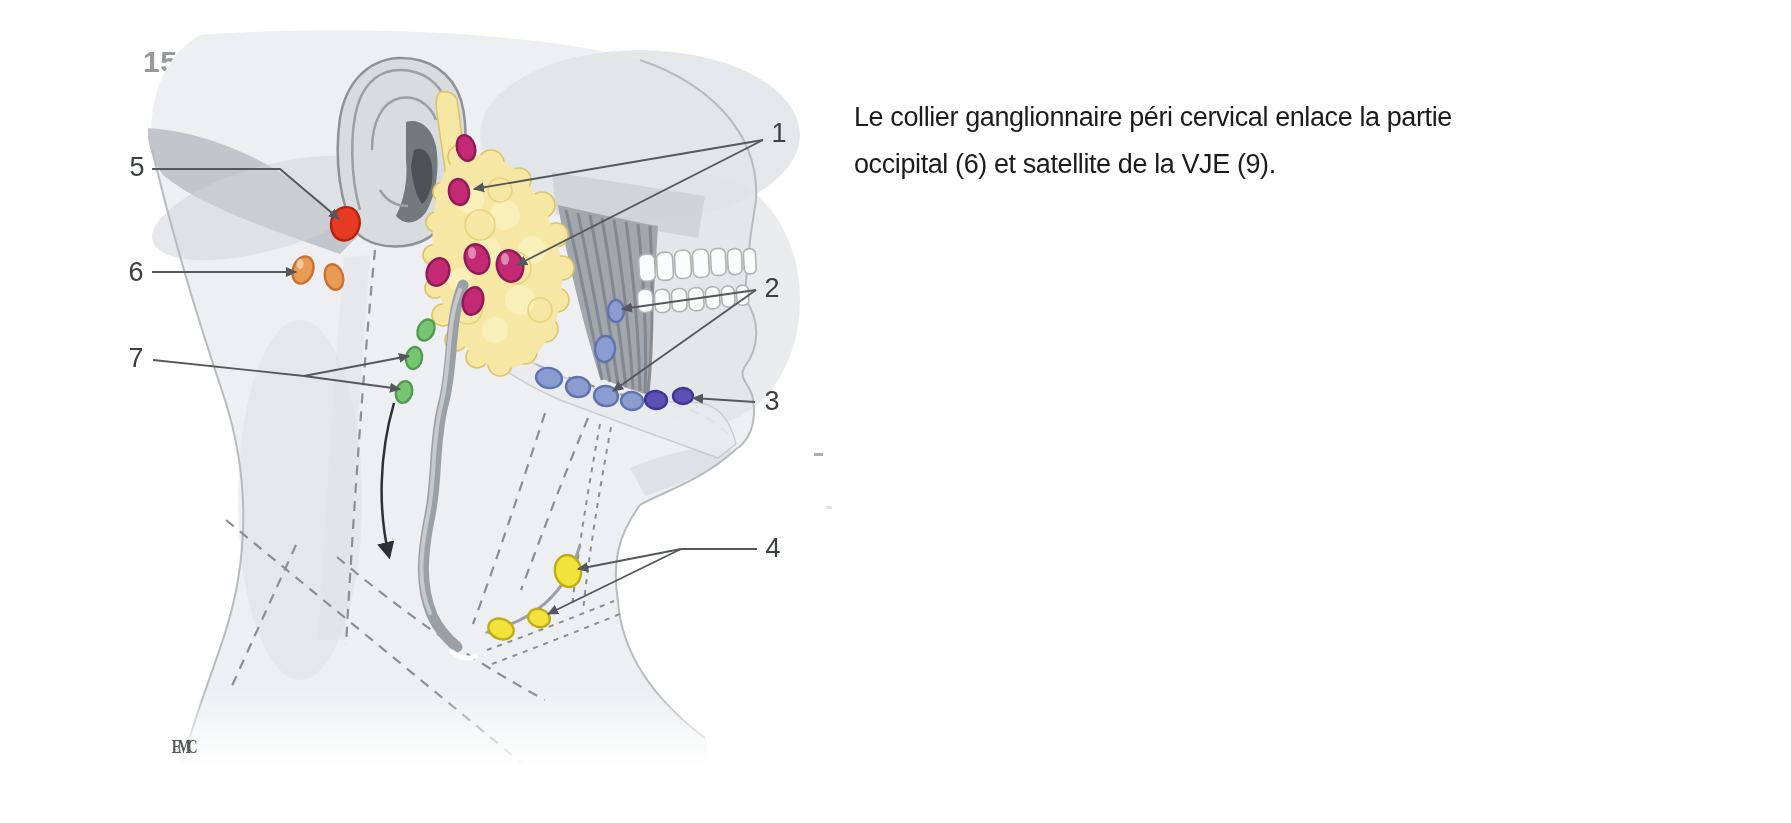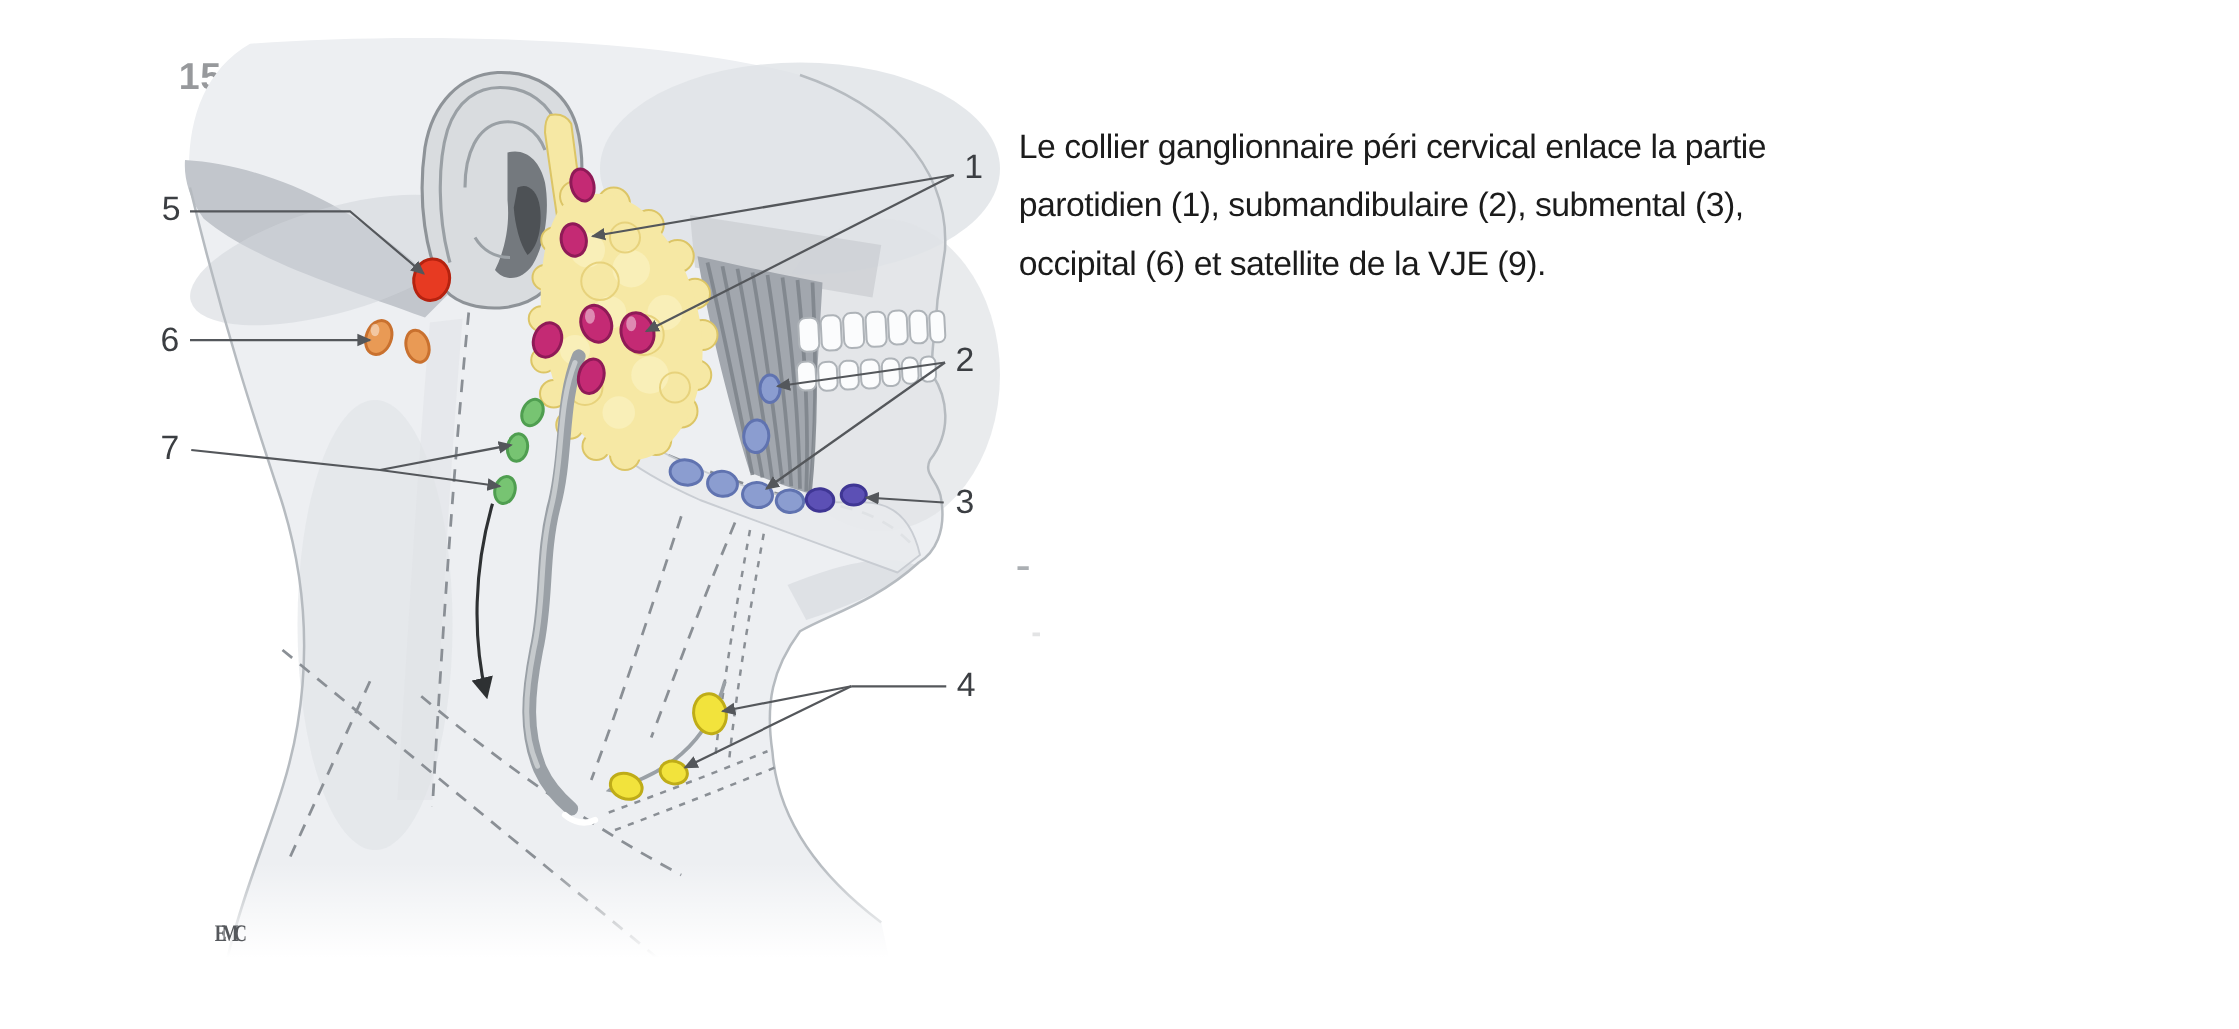--- a/index.html
+++ b/index.html
@@ -8,21 +8,21 @@
   .stage { position:relative; width:1791px; height:823px; background:#ffffff; }
 
   .page-indicator {
     position:absolute; left:143px; top:45px;
     font-size:30px; font-weight:600; color:#97999c; letter-spacing:.5px;
   }
 
   .figure-svg { position:absolute; left:0; top:0; }
 
   .description {
-    position:absolute; left:815px; top:94px;
+    position:absolute; left:854px; top:94px;
     font-size:27px; line-height:47px; color:#1b1b1b; letter-spacing:-0.4px;
     white-space:nowrap;
   }
   .description .line { white-space:nowrap; }
 
   .stray-mark { position:absolute; background:#8f9499; }
   .stray-mark.m1 { left:814px; top:453px; width:9px;  height:3px; opacity:.75; }
   .stray-mark.m2 { left:826px; top:506px; width:6px;  height:3px; opacity:.25; }
 
   
@@ -293,20 +293,19 @@
       <text class="marker-num" x="137" y="176">5</text>
       <text class="marker-num" x="136" y="281">6</text>
       <text class="marker-num" x="136" y="367">7</text>
     </g>
 
     <text class="credit" x="172" y="753" transform="scale(0.75,1) translate(57,0)">EMC</text>
   </svg>
 
   <div class="description">
     <div class="line">Le collier ganglionnaire péri cervical enlace la partie</div>
-    <div class="line">parotidien (1), submandibulaire (2), submental (3),</div>
     <div class="line">occipital (6) et satellite de la VJE (9).</div>
   </div>
 
   <div class="stray-mark m1"></div>
   <div class="stray-mark m2"></div>
 
 </div>
 
 </body></html>

